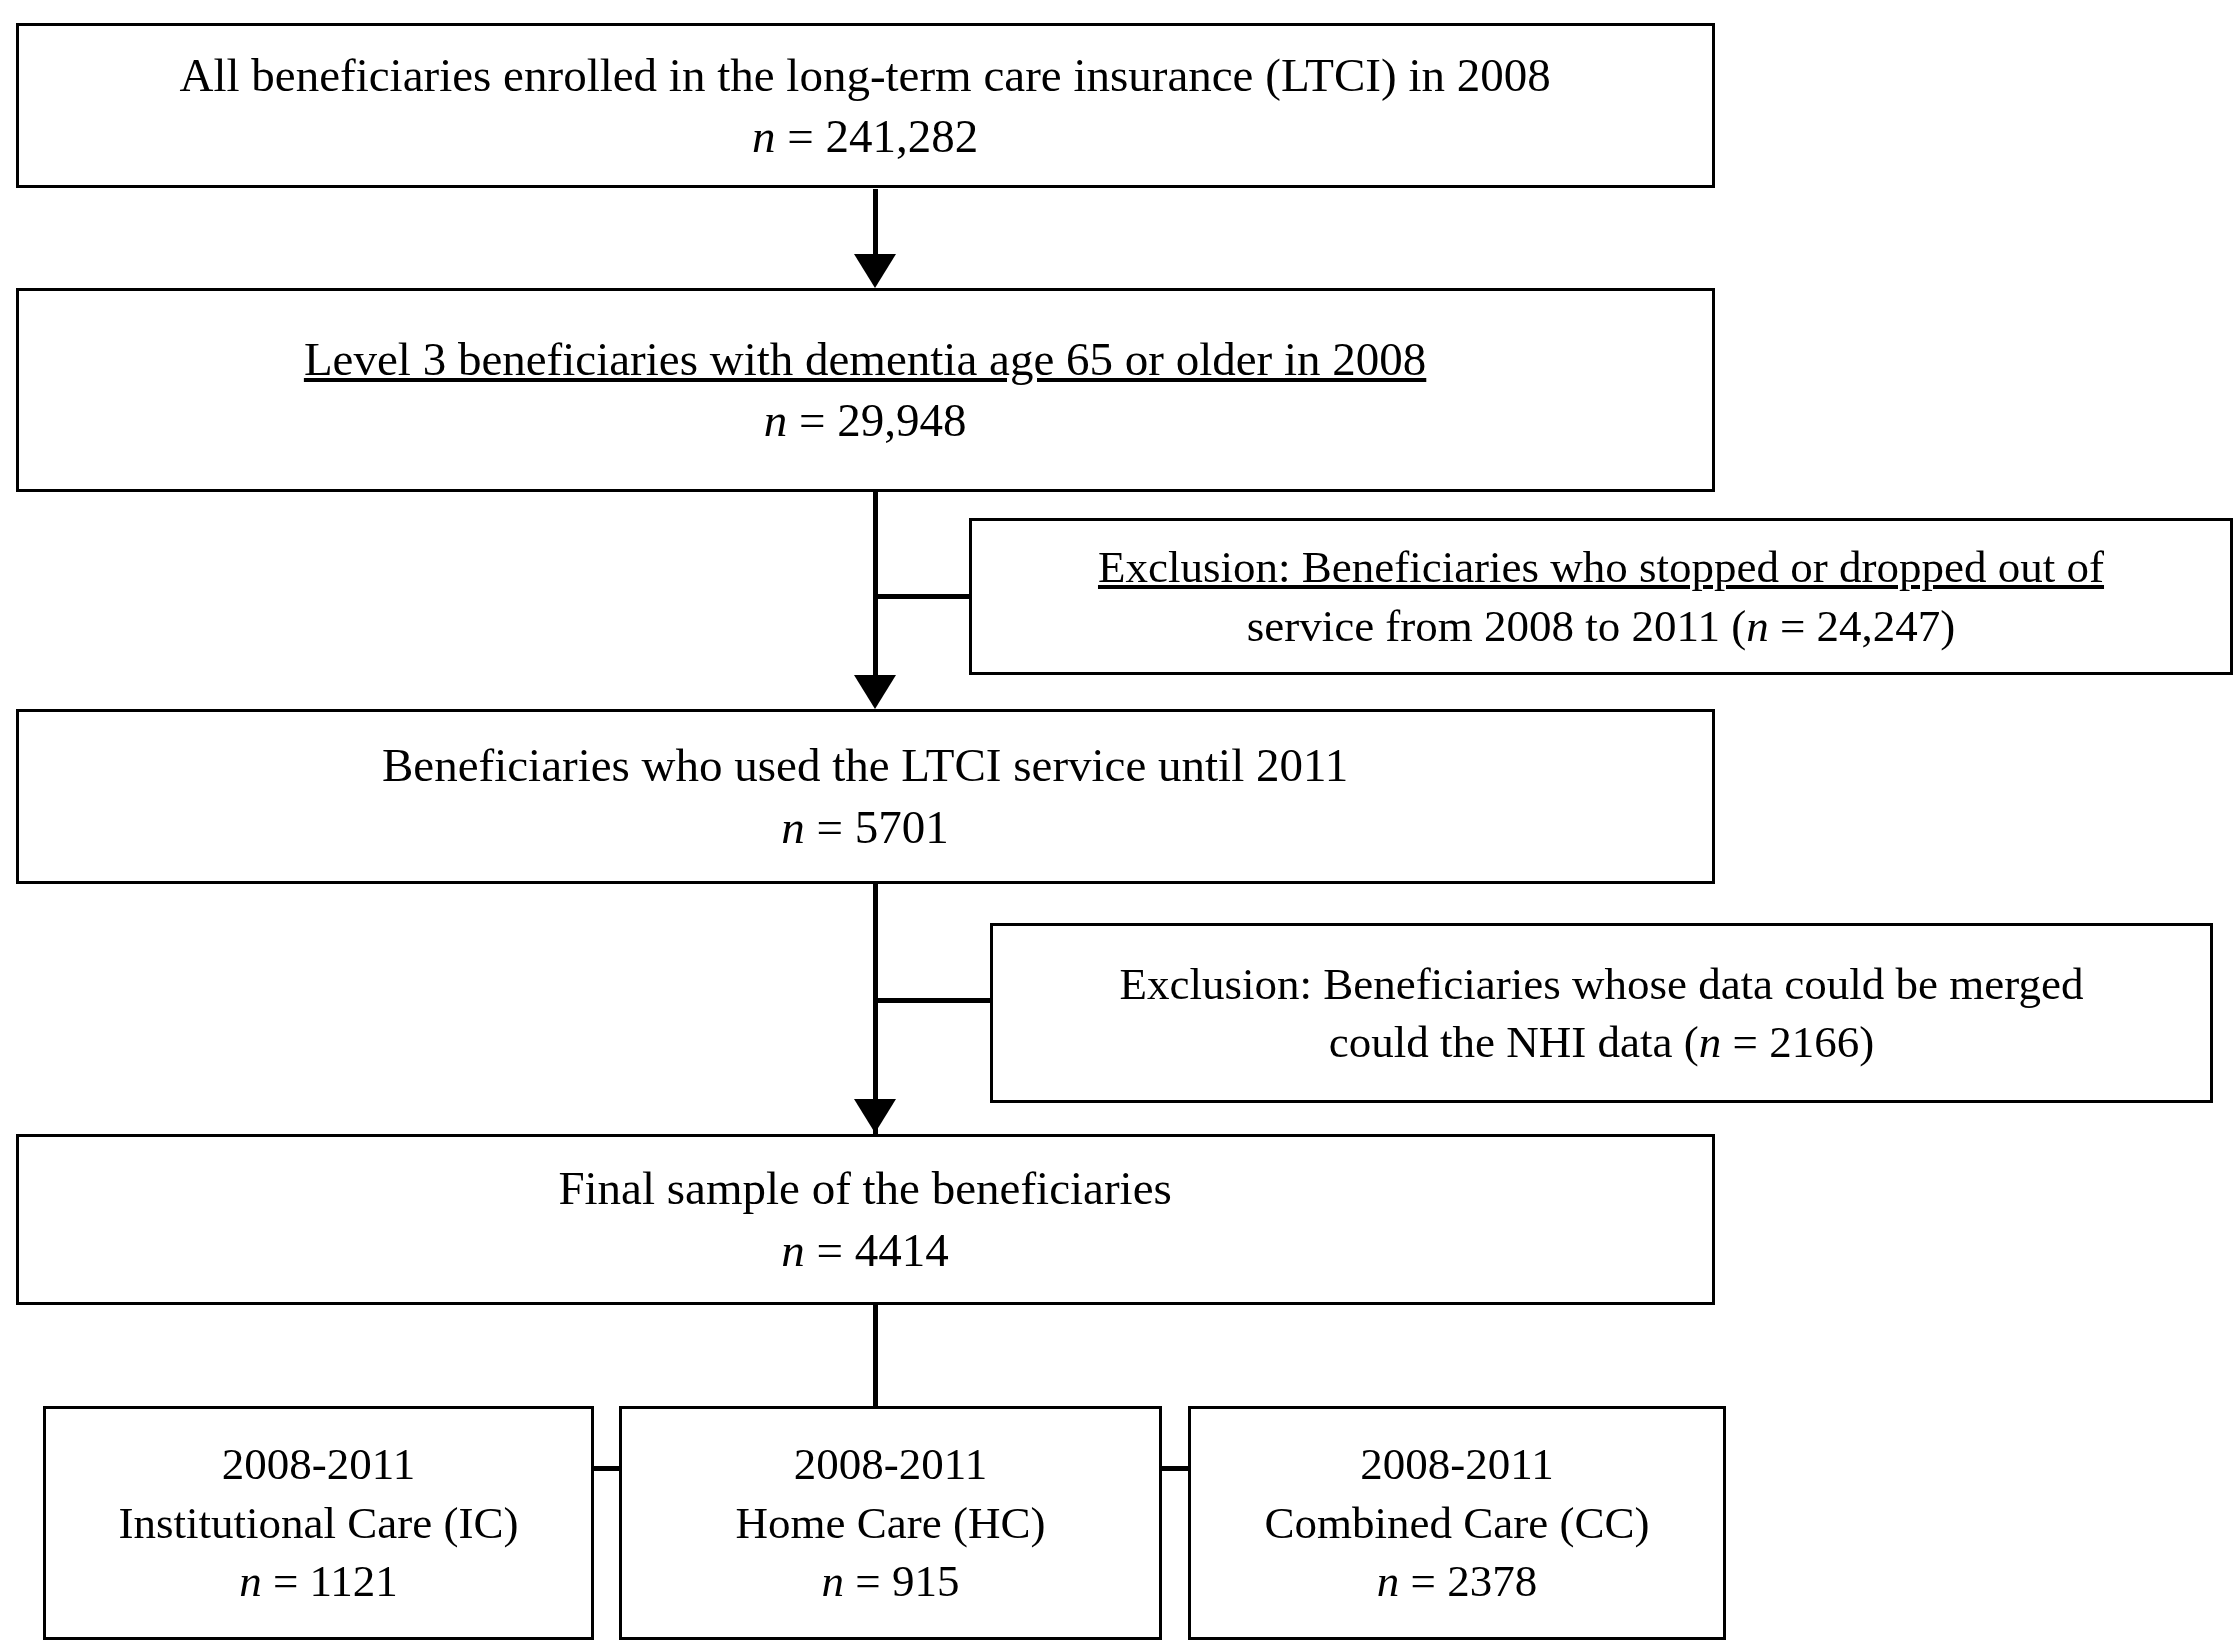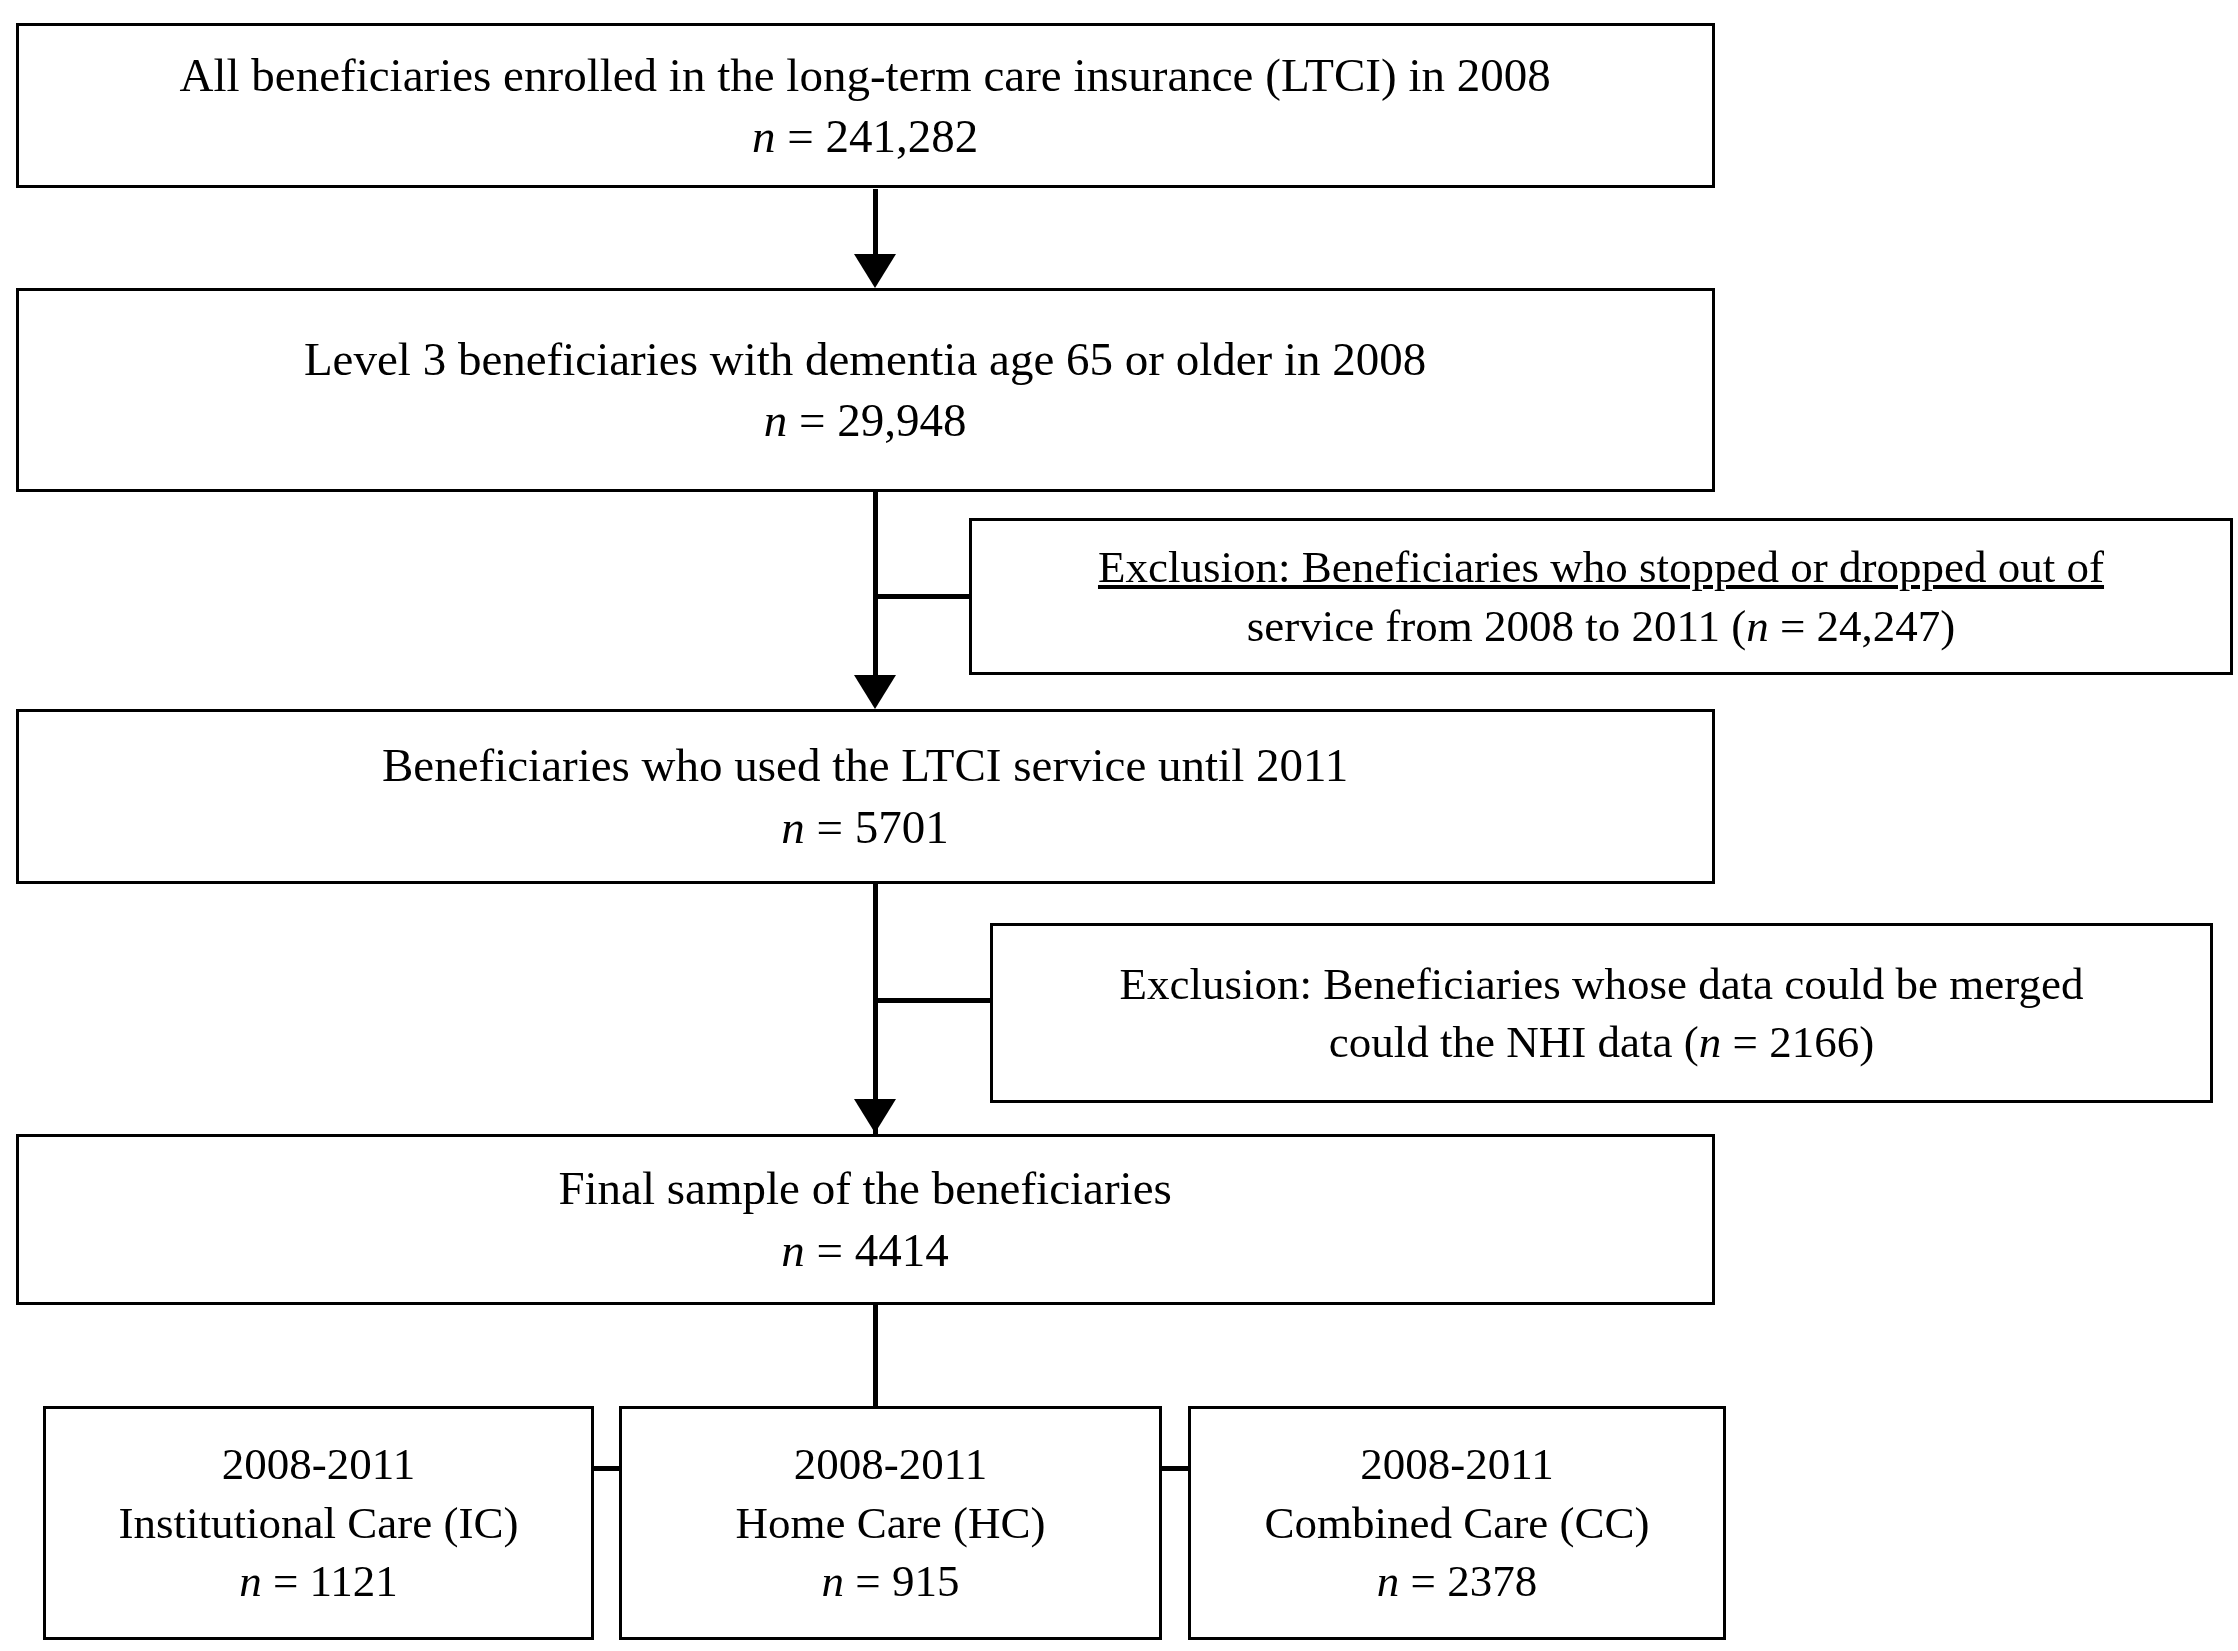--- a/index.html
+++ b/index.html
@@ -73,21 +73,21 @@
     <div class="line" style="position:static;">All beneficiaries enrolled in the long-term care insurance (LTCI) in 2008</div>
     <div class="line" style="position:static;">
       <span class="ital">n</span><span> = </span><span>241,282</span>
     </div>
   </div>
 
   <div class="vline" style="left:873px; top:189px; height:70px;"></div>
   <div class="arrowhead" style="left:854px; top:254px;"></div>
 
   <div class="box" style="left:15.6px; top:288px; width:1699px; height:204px;">
-    <div class="line" style="position:static;">Level 3 beneficiaries with dementia age 65 or older in 2008</div>
+    <div class="line" style="position:static;text-decoration:underline;">Level 3 beneficiaries with dementia age 65 or older in 2008</div>
     <div class="line" style="position:static;">
       <span class="ital">n</span><span> = </span><span>29,948</span>
     </div>
   </div>
 
   <div class="vline" style="left:873px; top:492px; height:185px;"></div>
   <div class="hline" style="left:873px; top:594px; width:98px;"></div>
   <div class="arrowhead" style="left:854px; top:675px;"></div>
 
   <div class="box thin" style="left:969px; top:518px; width:1264px; height:157px; font-size:45px;">

